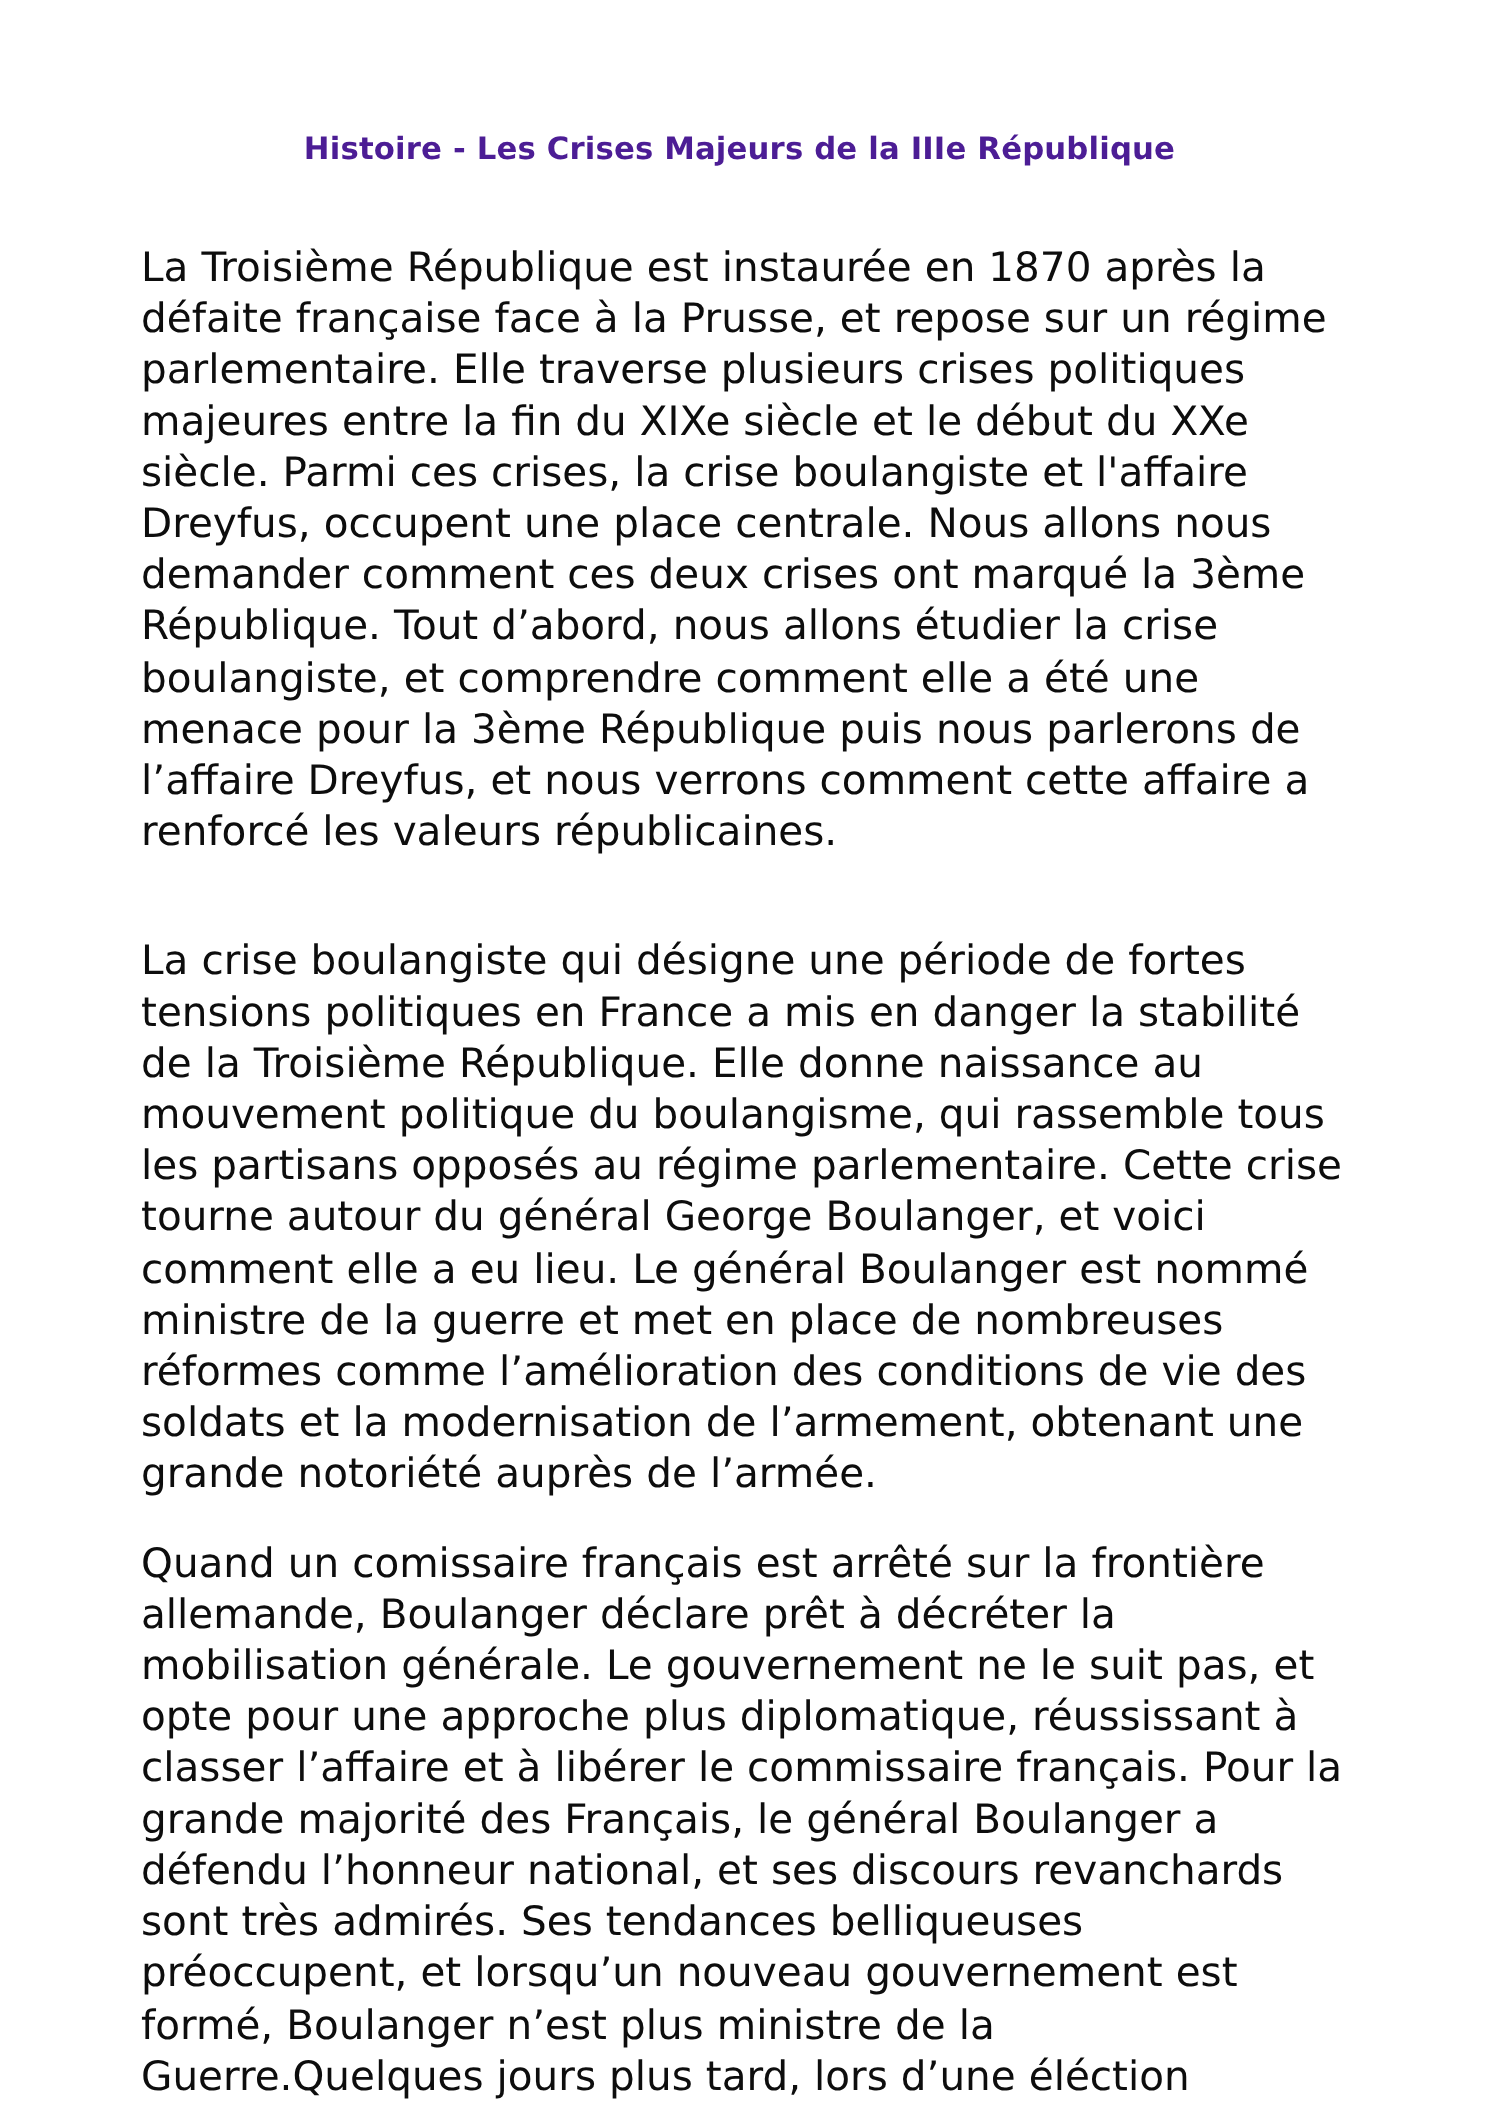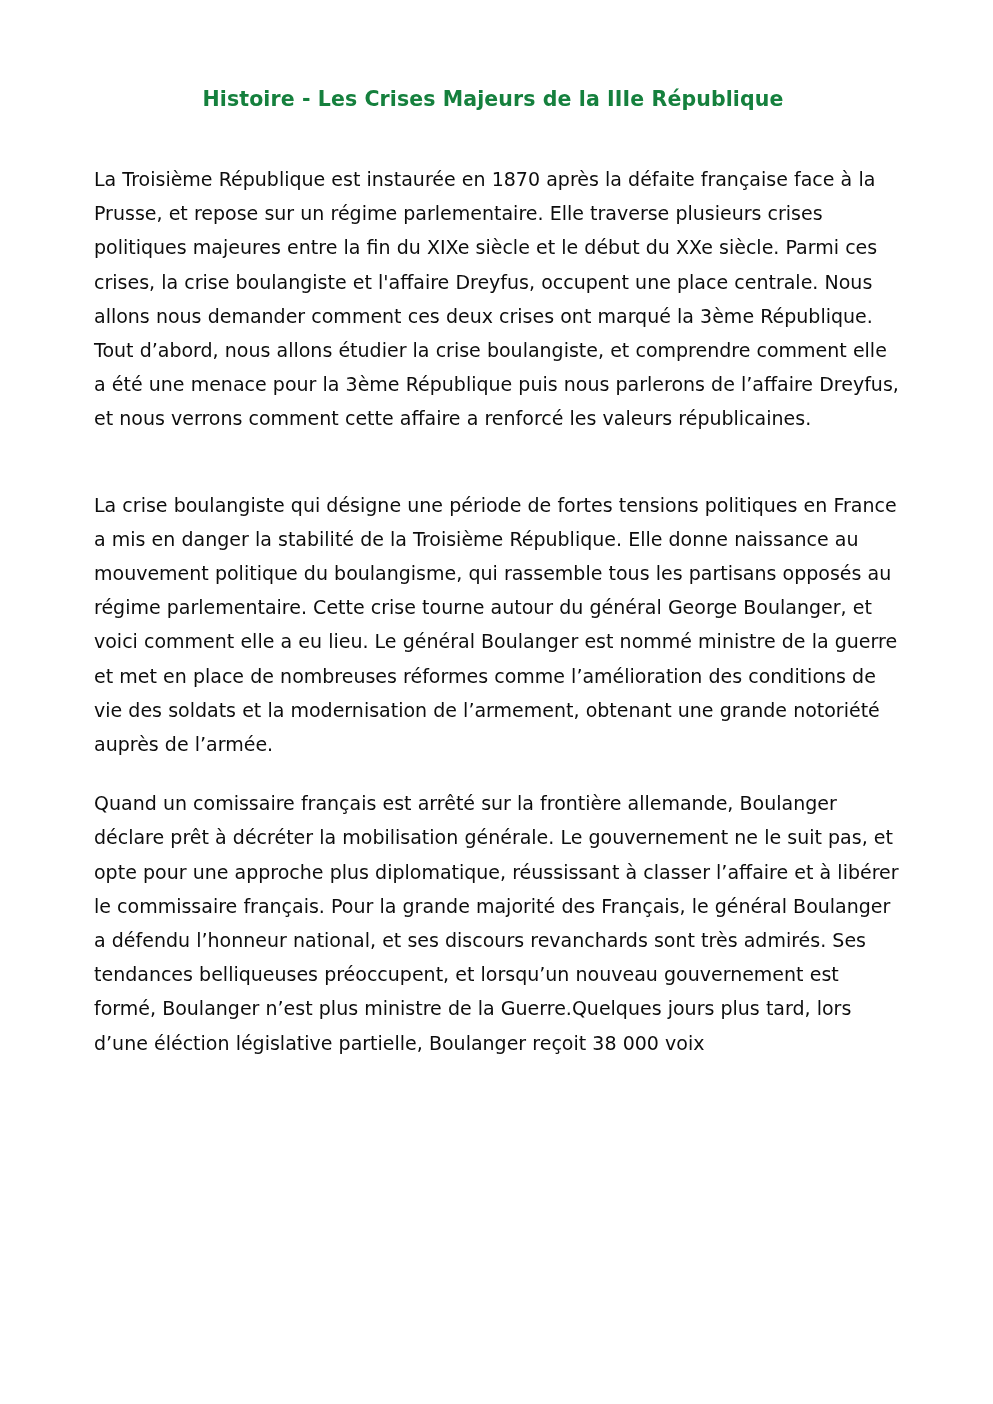--- a/index.html
+++ b/index.html
@@ -29,30 +29,30 @@
   .content {
     position: absolute;
     left: 94px;
     top: 84px;
     width: 806px;
   }
 
   .doc-title {
     font-size: 20.5px;
     font-weight: bold;
-    color: #15803d;
+    color: #4c1d95;
     text-align: center;
     line-height: 30px;
     margin: 0 0 0 0;
     letter-spacing: 0.1px;
     padding-right: 8px;
   }
 
   .para {
-    font-size: 19px;
+    font-size: 27px;
     line-height: 34.2px;
     color: #0d0d0d;
     margin: 0;
     text-align: left;
     word-spacing: 0.1px;
     white-space: pre-wrap;
   }
 
   .spacer-after-title { height: 48px; }
   .spacer-para       { height: 25px; }

